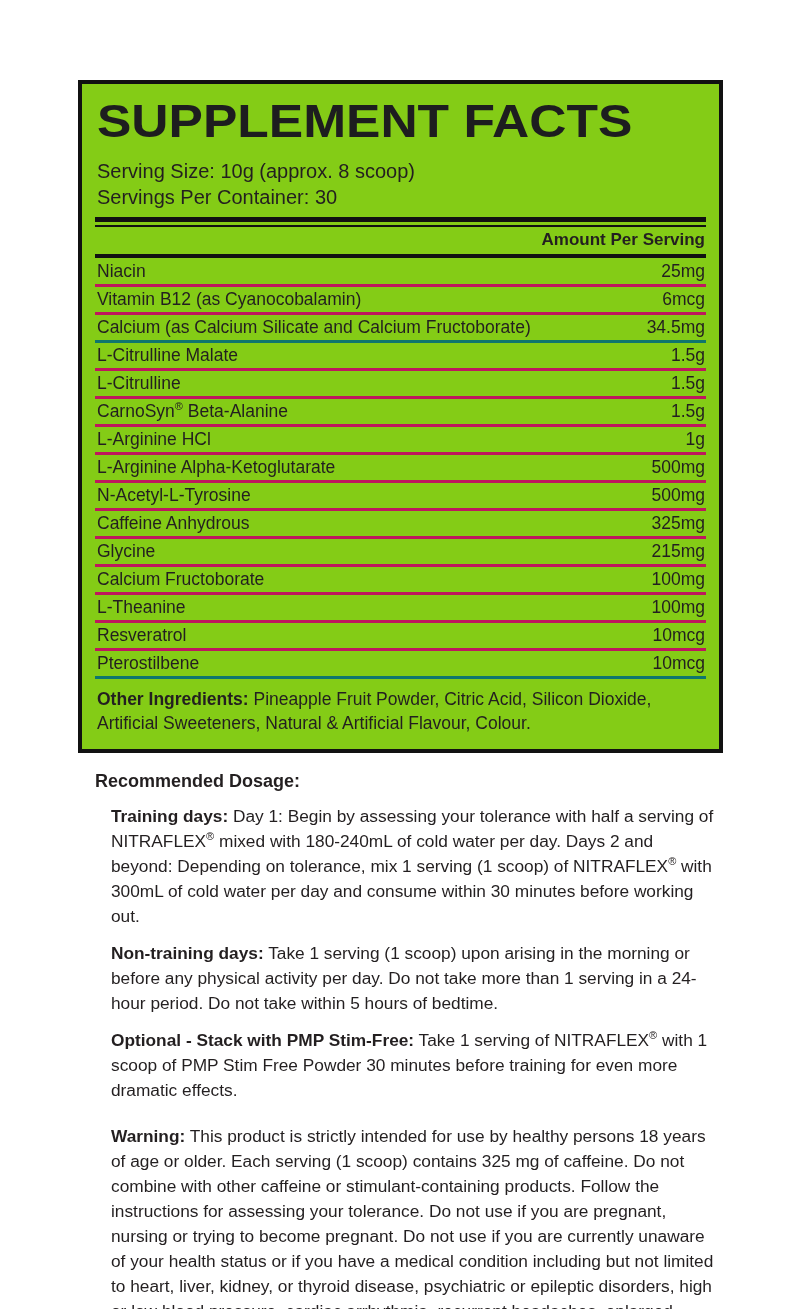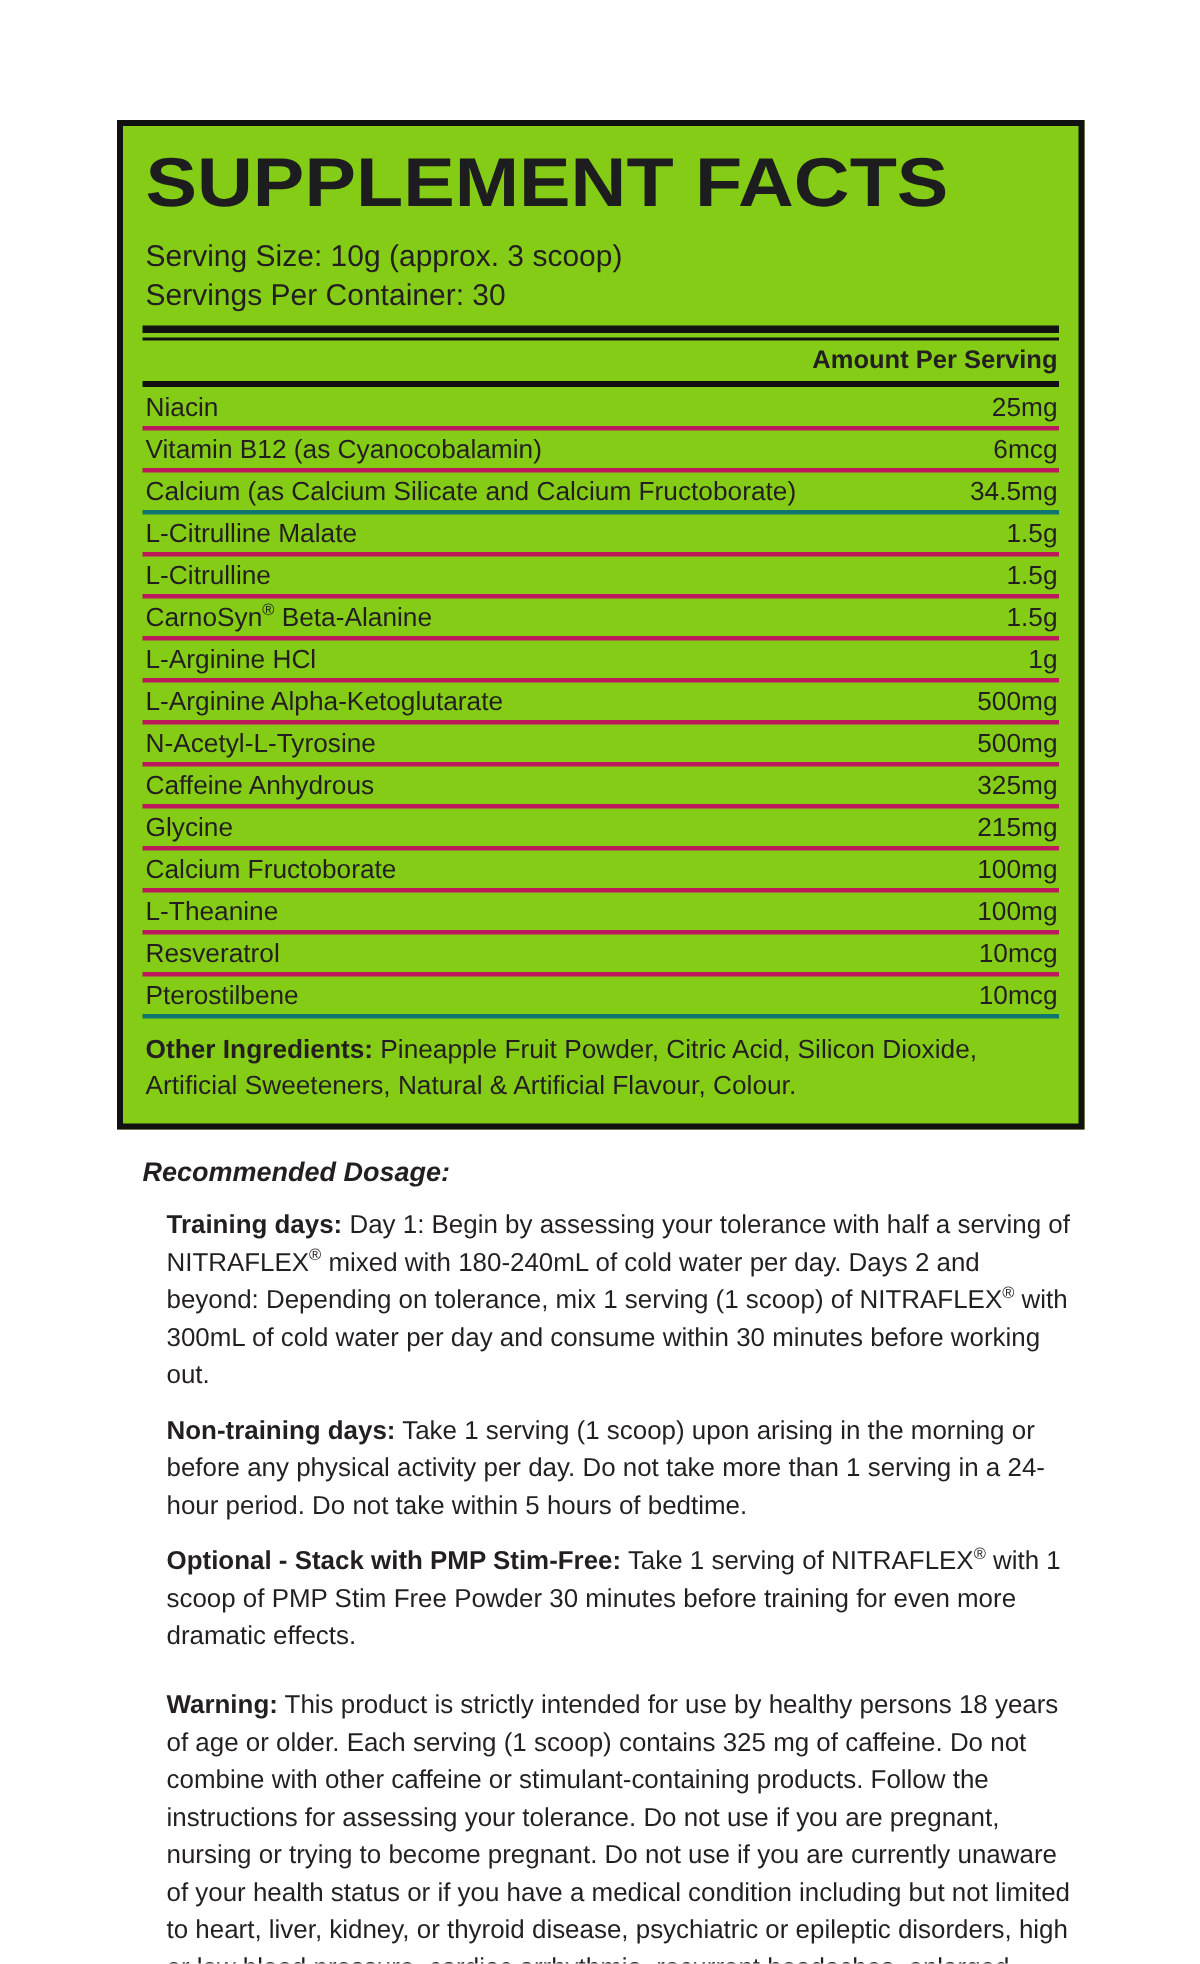--- a/index.html
+++ b/index.html
@@ -63,36 +63,35 @@
   }
   .lower{
     box-sizing:border-box;
     margin:18px 0 0 95px;
     width:622px;
   }
   .dosage-heading{
     font-weight:bold;
     font-size:18px;
     margin:0 0 12px 0;
-    font-style:italic;
   }
   .para{
     font-size:17.3px;
     line-height:25px;
     margin:0 0 12px 16px;
   }
   .para.warning{margin-top:21px;}
   b{font-weight:bold;}
 </style>
 </head>
 <body>
 
 <div class="label-box">
   <div class="panel-title">SUPPLEMENT FACTS</div>
-  <div class="serving-line">Serving Size: 10g (approx. 3 scoop)</div>
+  <div class="serving-line">Serving Size: 10g (approx. 8 scoop)</div>
   <div class="serving-line">Servings Per Container: 30</div>
 
   <div class="bar-thick"></div>
   <div class="bar-gap"></div>
   <div class="bar-thin"></div>
 
   <div class="amount-header">Amount Per Serving</div>
   <div class="bar-mid"></div>
 
   <div class="facts-table">

